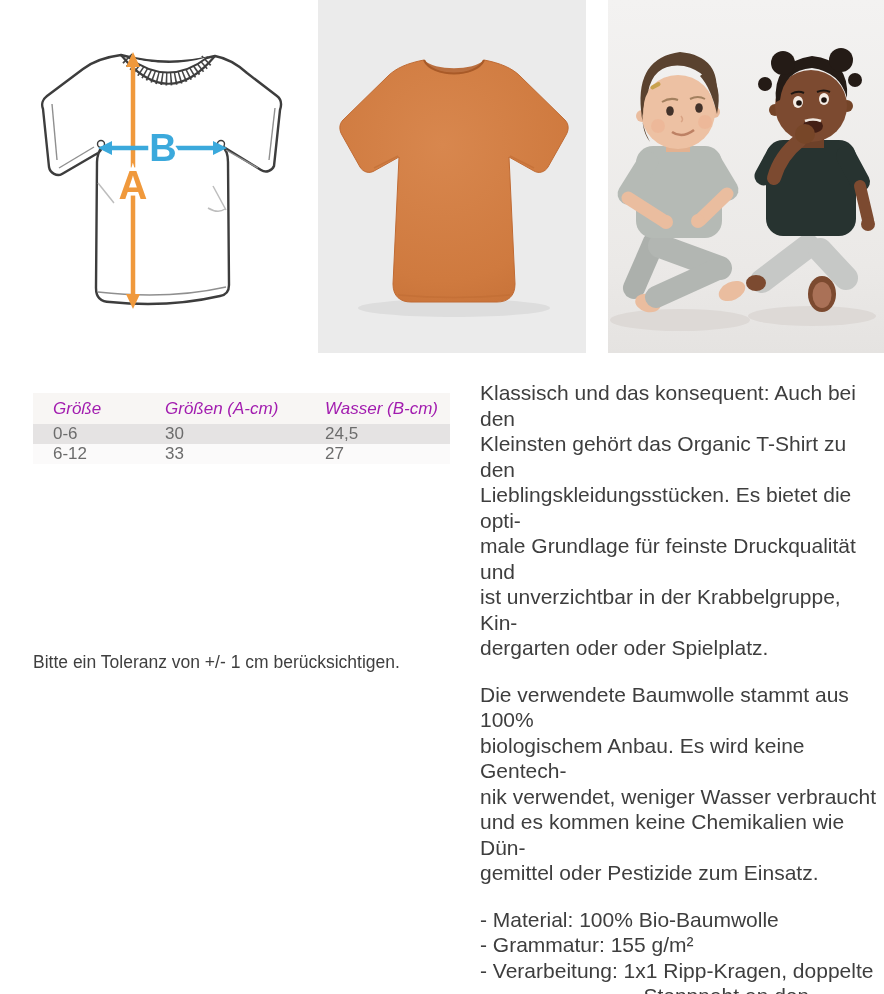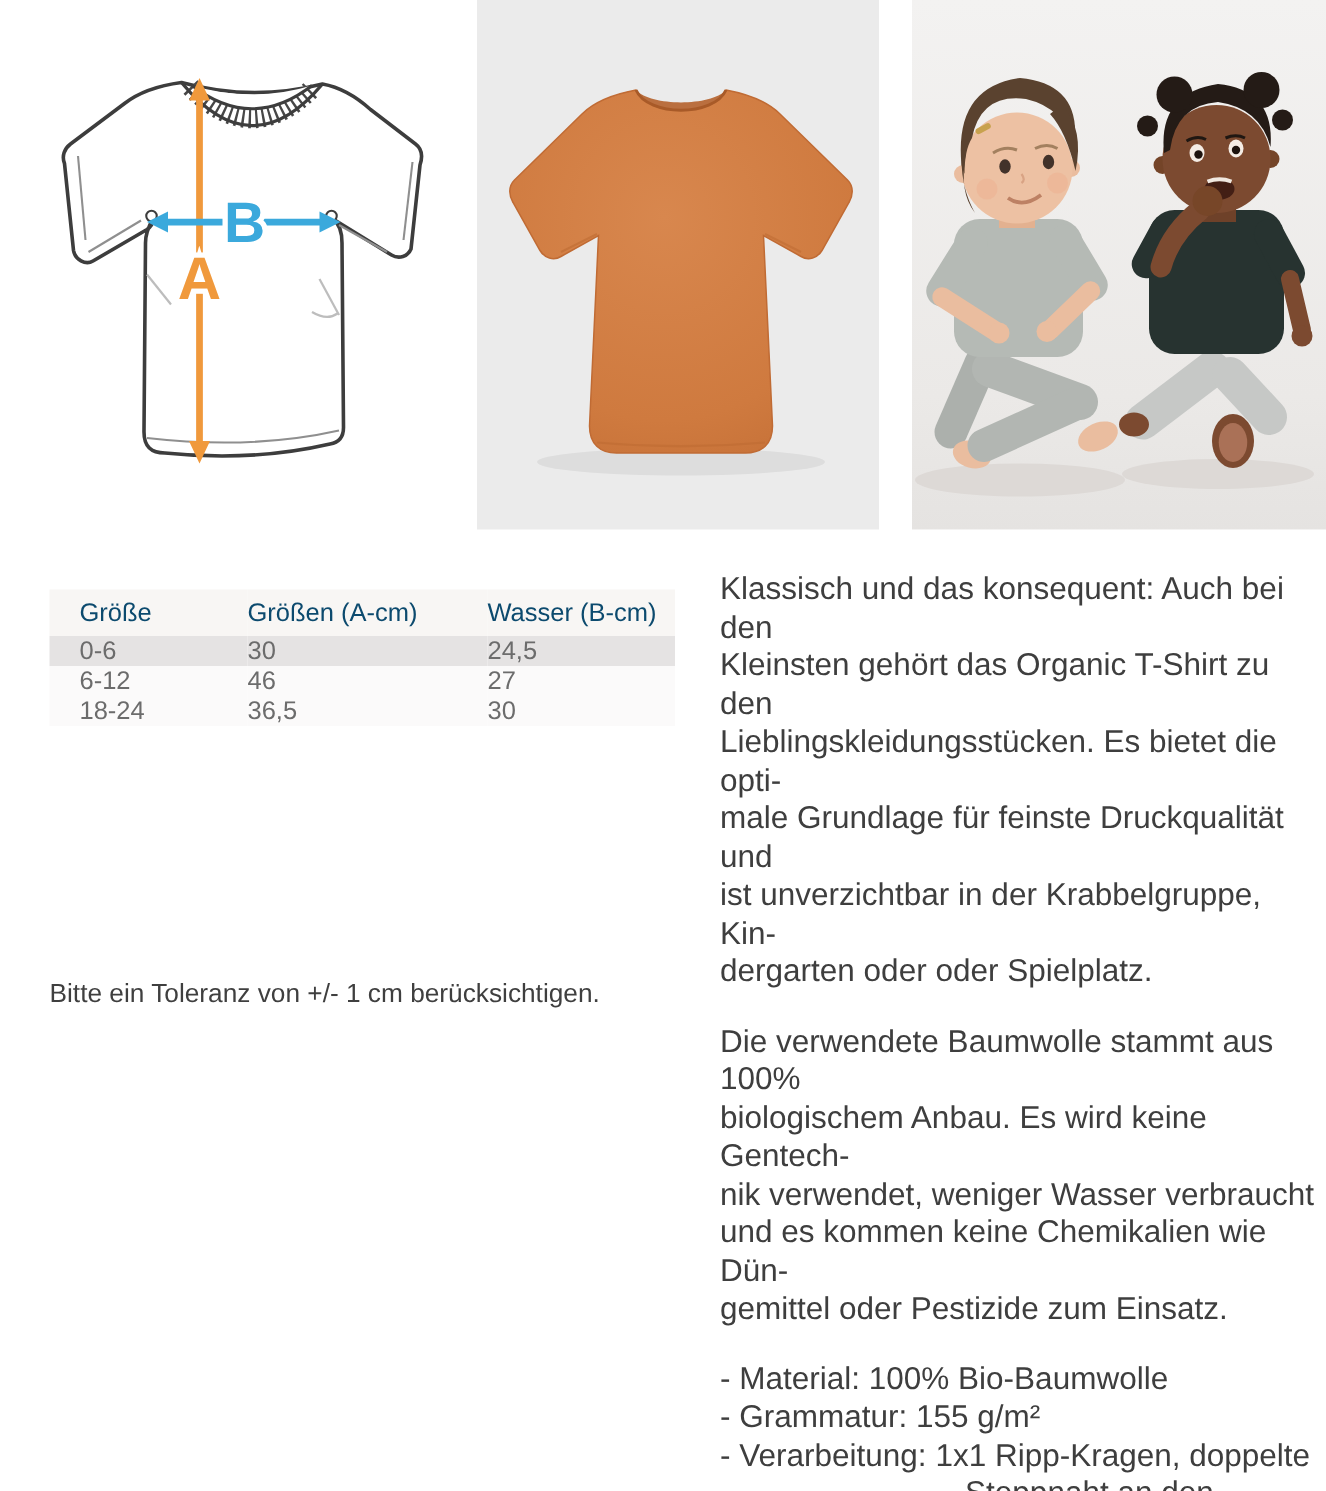--- a/index.html
+++ b/index.html
@@ -17,21 +17,21 @@
 
   
   table.size-table {
     position:absolute; left:33px; top:393px; width:417px;
     border-collapse:collapse; table-layout:fixed;
     font-size:17px; color:#6c6c6c;
   }
   table.size-table th, table.size-table td {
     font-weight:400; text-align:left; vertical-align:middle; padding:0;
   }
-  table.size-table th { height:31px; background:#f8f6f4; color:#0c4a6e; }
+  table.size-table th { height:31px; background:#f8f6f4; color:#a21caf;font-style:italic; }
   table.size-table td { height:16px; }
   table.size-table th:first-child, table.size-table td:first-child { padding-left:20px; }
   tr.row-odd  td { background:#e5e3e3; }
   tr.row-even td { background:#fbfafa; }
 
   .tolerance-note {
     position:absolute; left:33px; top:626px;
     font-size:17.5px; color:#3f3f3f;margin-top:26px;
   }
 
@@ -219,27 +219,22 @@
       </tr>
     </thead>
     <tbody>
       <tr class="row-odd">
         <td>0-6</td>
         <td>30</td>
         <td>24,5</td>
       </tr>
       <tr class="row-even">
         <td>6-12</td>
-        <td>46</td>
+        <td>33</td>
         <td>27</td>
-      </tr>
-      <tr class="row-even">
-        <td>18-24</td>
-        <td>36,5</td>
-        <td>30</td>
       </tr>
     </tbody>
   </table>
 
   <div class="tolerance-note">Bitte ein Toleranz von +/- 1 cm berücksichtigen.</div>
 
   <div class="description">
     <div class="para">Klassisch und das konsequent: Auch bei den
 Kleinsten gehört das Organic T-Shirt zu den
 Lieblingskleidungsstücken. Es bietet die opti-

